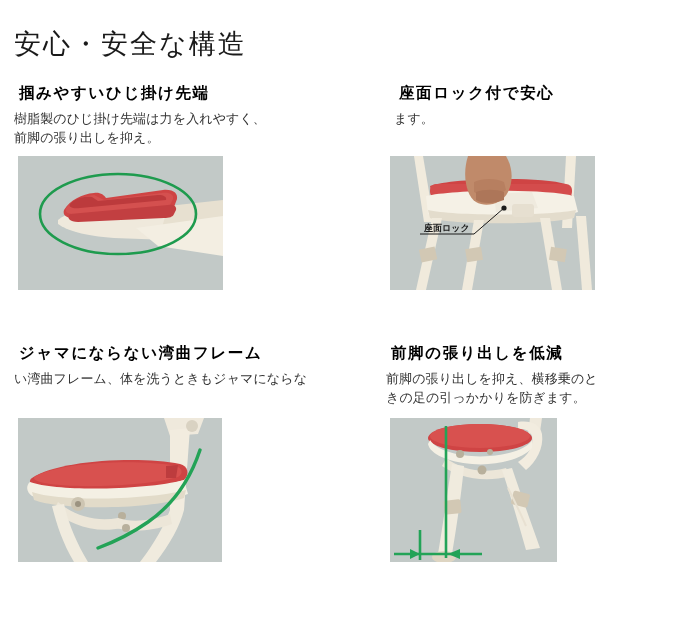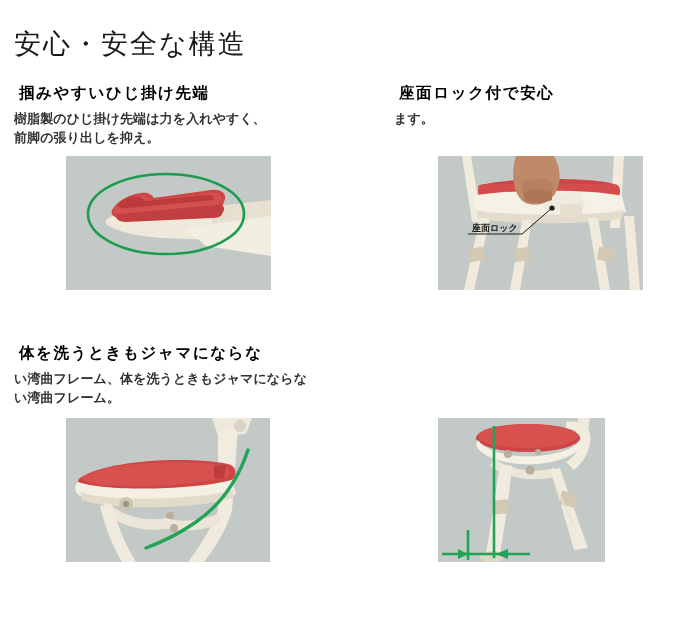--- a/index.html
+++ b/index.html
@@ -44,28 +44,27 @@
     margin: 5px;
     white-space: nowrap;
   }
   .feature-body {
     font-size: 13px;
     line-height: 19px;
     color: #333333;
     margin: 6px 0 0 0;
     letter-spacing: 0.1px;
   }
-  .feature-body .ln { display: block; white-space: nowrap; font-weight: bold; }
+  .feature-body .ln { display: block; white-space: nowrap; }
 
   
   .photo {
     position: absolute;
     background: #22c55e;
     overflow: hidden;
-    margin-left: 48px;
   }
   .photo svg { display: block; }
 
   
   #feat-1 { left: 14px; top: 78px; width: 330px; }
   #feat-2 { left: 394px; top: 78px; width: 290px; }
   #feat-3 { left: 14px; top: 338px; width: 350px; }
   #feat-4 { left: 386px; top: 338px; width: 290px; }
 
   #photo-1 { left: 18px; top: 156px; width: 205px; height: 134px; }
@@ -140,24 +139,23 @@
       <rect x="76" y="92" width="16" height="13" fill="#d2c8b4" transform="rotate(-9 84 98)"></rect>
       <rect x="160" y="92" width="16" height="13" fill="#d2c8b4" transform="rotate(9 168 98)"></rect>
 
       <circle cx="114" cy="52" r="2.6" fill="#1a1a1a"></circle>
       <path d="M114 52 L84 78 L30 78" fill="none" stroke="#1a1a1a" stroke-width="1"></path>
       <text x="34" y="75" font-family="'Liberation Sans',sans-serif" font-size="9" font-weight="bold" fill="#1a1a1a">座面ロック</text>
     </svg>
   </div>
 
   <div class="feature" id="feat-3">
-    <h2 class="feature-heading">体を洗うときもジャマにならな</h2>
+    <h2 class="feature-heading">ジャマにならない湾曲フレーム</h2>
     <p class="feature-body">
       <span class="ln">い湾曲フレーム、体を洗うときもジャマにならな</span>
-      <span class="ln">い湾曲フレーム。</span>
     </p>
   </div>
 
   <div class="photo" id="photo-3">
     <svg width="204" height="144" viewBox="0 0 204 144" xmlns="http://www.w3.org/2000/svg">
       <rect x="0" y="0" width="204" height="144" fill="#c2c9c7"></rect>
 
       <path d="M146 0 L186 0 L180 16 L152 18 Z" fill="#efe9dc"></path>
       <path d="M152 12 L172 10 L166 92 L152 92 Z" fill="#f2ecdf"></path>
       <circle cx="174" cy="8" r="6" fill="#d9d2c2"></circle>
@@ -177,20 +175,27 @@
       <path d="M46 86 C50 104 58 124 70 144 L56 144 C44 124 38 104 34 88 Z" fill="#f0ebde"></path>
 
       <path d="M152 92 C146 108 136 126 122 144 L138 144 C152 126 162 108 166 92 Z" fill="#f0ebde"></path>
       <path d="M100 100 C112 104 130 104 152 96 L154 106 C132 114 112 114 98 110 Z" fill="#ece6d8"></path>
       <circle cx="108" cy="110" r="4" fill="#b8b09c"></circle>
 
       <path d="M182 32 C172 62 156 86 130 104 C110 118 96 124 80 130" fill="none" stroke="#23a357" stroke-width="3.4" stroke-linecap="round"></path>
     </svg>
   </div>
 
+  <div class="feature" id="feat-4">
+    <h2 class="feature-heading">前脚の張り出しを低減</h2>
+    <p class="feature-body">
+      <span class="ln">前脚の張り出しを抑え、横移乗のと</span>
+      <span class="ln">きの足の引っかかりを防ぎます。</span>
+    </p>
+  </div>
 
   <div class="photo" id="photo-4">
     <svg width="167" height="144" viewBox="0 0 167 144" xmlns="http://www.w3.org/2000/svg">
       <rect x="0" y="0" width="167" height="144" fill="#c2c9c7"></rect>
 
       <path d="M140 0 L152 0 L150 14 L138 16 Z" fill="#efe9dc"></path>
       <path d="M128 4 C140 2 150 6 152 16 C154 30 146 44 136 52 L128 44 C138 38 144 28 142 18 C140 12 134 10 128 12 Z" fill="#f2ecdf"></path>
 
       <ellipse cx="90" cy="20" rx="52" ry="14" fill="#cf4444"></ellipse>
       <ellipse cx="90" cy="18" rx="50" ry="12" fill="#d8514f"></ellipse>

